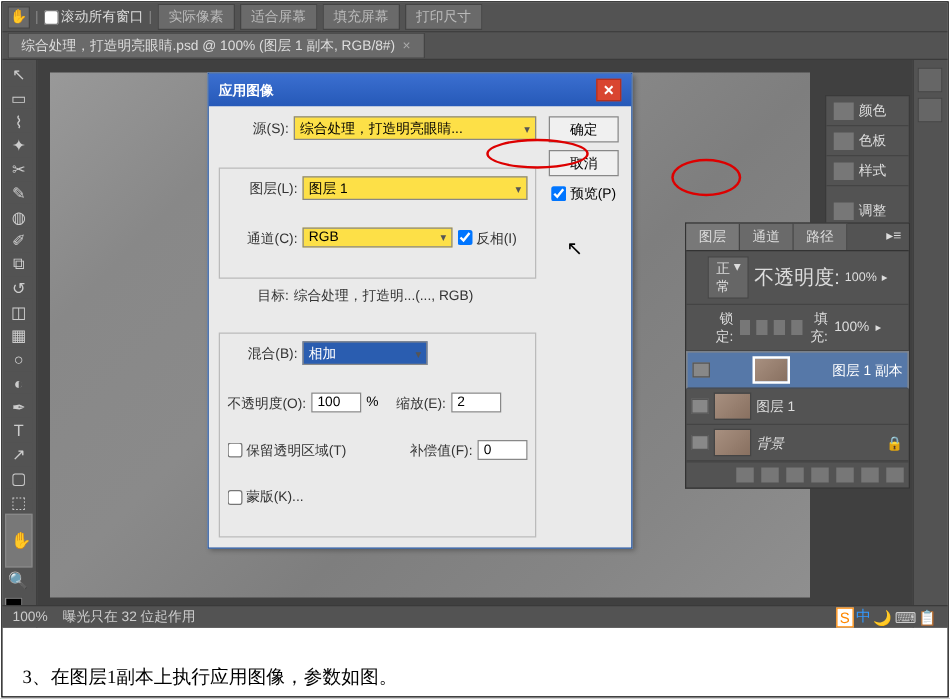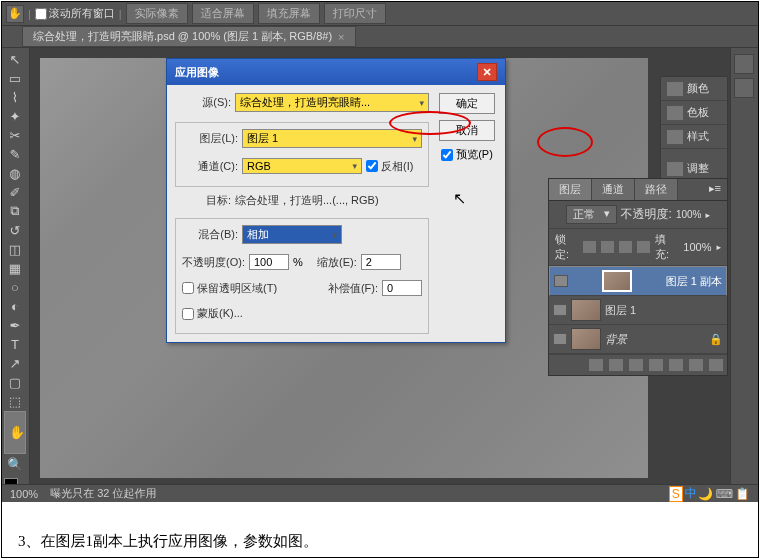--- a/index.html
+++ b/index.html
@@ -4,21 +4,21 @@
 <style>
 * { margin: 0; padding: 0; box-sizing: border-box; font-family: "Microsoft YaHei", SimSun, sans-serif; font-size: 11px; }
 body { background: #fff; width: 760px; height: 559px; position: relative; overflow: hidden; }
 .outer { border: 1px solid #000; width: 758px; height: 557px; margin: 1px; position: relative; background: #fff; }
 .ps-area { background: #535353; height: 500px; position: relative; }
 .top-toolbar { background: #535353; height: 24px; display: flex; align-items: center; padding: 2px 4px; gap: 4px; border-bottom: 1px solid #3a3a3a; }
 .tool-icon { width: 18px; height: 18px; background: #6a6a6a; border: 1px solid #444; display: flex; align-items: center; justify-content: center; }
 .scroll-check { display: flex; align-items: center; gap: 2px; color: #ddd; }
 .scroll-check input { width: 12px; height: 12px; }
 .top-btn { background: #6a6a6a; color: #bbb; border: 1px solid #444; padding: 2px 8px; font-size: 11px; }
-.doc-tab { background: #535353; height: 22px; display: flex; align-items: flex-start; padding: 0 20px; border-bottom: 1px solid #3a3a3a; }
+.doc-tab { background: #535353; height: 22px; display: flex; align-items: flex-start; padding: 0 4px; border-bottom: 1px solid #3a3a3a; }
 .tab { background: #6a6a6a; padding: 2px 10px; color: #ddd; border: 1px solid #444; display: flex; align-items: center; gap: 6px; }
 .tab-close { color: #aaa; }
 .workspace { display: flex; height: 454px; }
 .left-tools { width: 28px; background: #535353; border-right: 1px solid #3a3a3a; display: flex; flex-direction: column; padding: 2px; gap: 1px; }
 .lt { width: 22px; height: 18px; background: #535353; color: #ccc; display: flex; align-items: center; justify-content: center; font-size: 13px; }
 .lt.sel { background: #787878; }
 .fgbg { margin-top: 4px; position: relative; width: 22px; height: 22px; }
 .fgbg .fg { position: absolute; width: 14px; height: 14px; background: #000; border: 1px solid #888; top: 0; left: 0; }
 .fgbg .bg { position: absolute; width: 14px; height: 14px; background: #fff; border: 1px solid #888; bottom: 0; right: 0; }
 .canvas-area { flex: 1; background: #404040; position: relative; overflow: hidden; }
@@ -28,36 +28,36 @@
 .right-panels { position: absolute; right: 30px; top: 46px; width: 68px; background: #535353; border: 1px solid #3a3a3a; margin-top: 28px; }
 .rp { display: flex; align-items: center; gap: 4px; padding: 4px 6px; color: #ddd; border-bottom: 1px solid #444; }
 .rp-icon { width: 16px; height: 14px; background: #777; }
 .dialog { position: absolute; top: 56px; left: 164px; width: 340px; background: #eaeaea; border: 1px solid #1c4f9c; box-shadow: 2px 2px 4px rgba(0,0,0,0.3); }
 .dlg-title { background: linear-gradient(#3b6fd0, #2659b8); color: #fff; font-weight: bold; font-size: 13px; padding: 4px 8px; display: flex; justify-content: space-between; align-items: center; }
 .dlg-close { background: #d94530; color: #fff; width: 20px; height: 18px; display: flex; align-items: center; justify-content: center; font-weight: bold; border: 1px solid #b03020; }
 .dlg-body { padding: 8px; display: flex; gap: 8px; }
 .dlg-left { flex: 1; }
 .dlg-right { width: 60px; display: flex; flex-direction: column; gap: 6px; align-items: center; }
 .ps-btn { background: #f0f0f0; border: 1px solid #888; padding: 2px 14px; width: 56px; text-align: center; }
-.row { display: flex; align-items: center; gap: 4px; margin-bottom: 10px; }
+.row { display: flex; align-items: center; gap: 4px; margin-bottom: 22px; }
 .row label { text-align: right; min-width: 56px; color: #333; }
 .sel { background: #fde047; border: 1px solid #888; padding: 1px 4px; flex: 1; display: flex; justify-content: space-between; align-items: center; }
 .sel .arrow { color: #555; font-size: 9px; }
 .txt-in { background: #fff; border: 1px solid #888; padding: 1px 4px; width: 40px; }
 .chk { display: flex; align-items: center; gap: 3px; }
 .chk input { width: 12px; height: 12px; }
 .annot-oval { position: absolute; border: 2px solid #d00; border-radius: 50%; pointer-events: none; }
 .annot-arrow { position: absolute; color: #000; font-size: 16px; pointer-events: none; }
 .layers-panel { position: absolute; right: 30px; top: 176px; width: 180px; background: #535353; border: 1px solid #333; color: #ddd; }
 .lp-tabs { display: flex; background: #535353; border-bottom: 1px solid #333; }
 .lp-tab { padding: 3px 10px; background: #6a6a6a; border-right: 1px solid #444; }
 .lp-tab.act { background: #787878; }
 .lp-opts { padding: 4px 17px; display: flex; gap: 4px; align-items: center; border-bottom: 1px solid #444; }
 .lp-sel { background: #666; border: 1px solid #444; padding: 1px 6px; flex: 1; display: flex; justify-content: space-between; }
-.lp-lock { padding: 3px 6px; display: flex; gap: 5px; align-items: center; border-bottom: 1px solid #444; font-size: 10px; }
+.lp-lock { padding: 3px 22px; display: flex; gap: 5px; align-items: center; border-bottom: 1px solid #444; font-size: 10px; text-align: right; }
 .lp-ico { width: 14px; height: 12px; background: #777; }
 .layer-row { display: flex; align-items: center; padding: 3px 4px; gap: 4px; border-bottom: 1px solid #444; }
 .layer-row.sel { background: #5678a8; color: #fff; }
 .eye { width: 14px; height: 12px; background: #888; border: 1px solid #555; }
 .thumb { width: 30px; height: 22px; background: linear-gradient(135deg,#a89080,#887060); border: 1px solid #444; }
 .layer-row.sel .thumb { border: 2px solid #fff; }
 .lp-bottom { padding: 4px; display: flex; gap: 6px; justify-content: flex-end; border-top: 1px solid #444; }
 .lp-bico { width: 14px; height: 12px; background: #777; }
 .status-bar { position: absolute; bottom: 0; left: 0; right: 0; height: 18px; background: #535353; border-top: 1px solid #3a3a3a; display: flex; align-items: center; padding: 0 8px; color: #ccc; gap: 12px; }
 .tray { position: absolute; bottom: 0; right: 8px; display: flex; gap: 2px; align-items: center; }
@@ -251,21 +251,21 @@
       <div class="lp-tab">通道</div>
       <div class="lp-tab">路径</div>
       <div style="flex:1"></div>
           <div style="padding:3px 6px">▸≡</div>
     </div>
     <div class="lp-opts">
       <div class="lp-sel">
             <span>正常</span>
             <span>▾</span>
           </div>
-      <span style="font-size:12px">不透明度:</span>
+      <span style="font-size:16px">不透明度:</span>
       <span style="font-size:10px">100%</span>
           <span style="font-size:9px">▸</span>
     </div>
     <div class="lp-lock">
       <span>锁定:</span>
       <div class="lp-ico"></div>
       <div class="lp-ico"></div>
       <div class="lp-ico"></div>
       <div class="lp-ico"></div>
       <span style="margin-left:auto">填充:</span>

